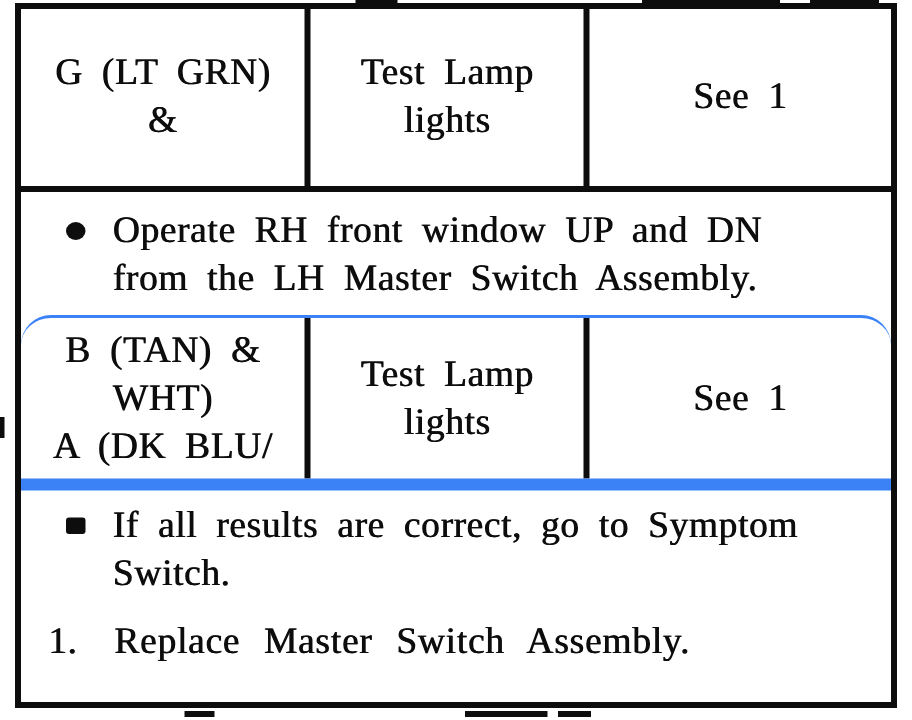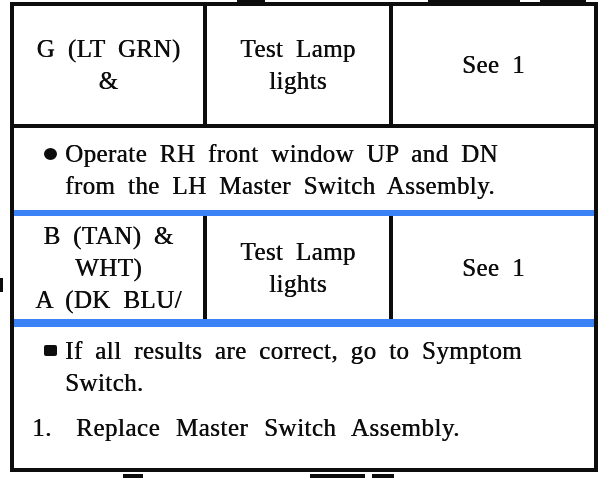--- a/index.html
+++ b/index.html
@@ -28,21 +28,21 @@
     display: flex;
     flex-direction: column;
     font-size: 25px;
     line-height: 32px;
   }
   .txt-thicken { text-shadow: 0.5px 0 0 currentColor; }
 
   .row { box-sizing: border-box; }
   .r1 { height: 118px; }
   .r2 { height: 86px; border-top: 4px solid #0d0d0d; }
-  .r3 { height: 109px; border-top: 6px solid #3b82f6; }
+  .r3 { height: 109px; border-top: 2px solid #3b82f6; border-radius: 20px; }
   .r4 { flex: 1; border-top: 8px solid #3b82f6; padding: 8px 8px 0 30px; }
 
   .r-cells { display: flex; }
   .cell {
     box-sizing: border-box;
     display: flex; flex-direction: column;
     justify-content: center; align-items: center;
     text-align: center;
     word-spacing: 6px;
     letter-spacing: 0.4px;
@@ -55,21 +55,21 @@
   .bullet {
     flex: 0 0 auto;
     display: inline-block;
     background: #0d0d0d;
     margin-top: 10px;
   }
   .bullet.round  { width: 13px; height: 12px; border-radius: 50%; }
   .bullet.square { width: 13px; height: 11px; border-radius: 2px; }
 
   .btext {
-    margin-left: 8px;
+    margin-left: 18px;
     word-spacing: 6px;
     letter-spacing: 0.4px;
   }
 
   .bullet-item { display: flex; }
   .step-item { display: flex; margin-top: 13px; margin-left: -12px; }
   .stepnum { width: 44px; flex: 0 0 auto; letter-spacing: 0.4px; }
   .steptext { word-spacing: 9px; letter-spacing: 0.5px; }
 </style>
 </head>

